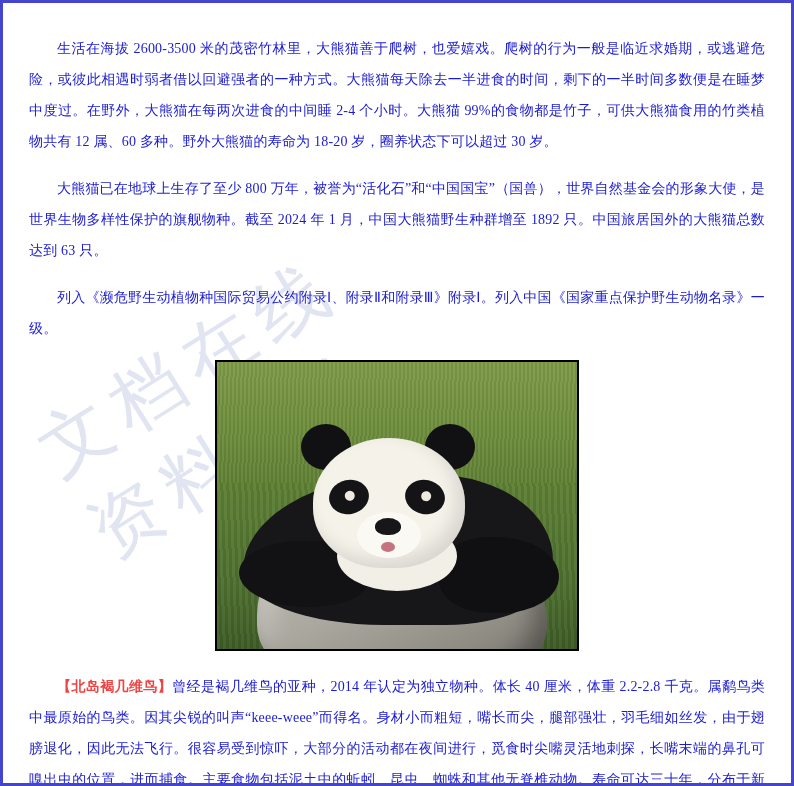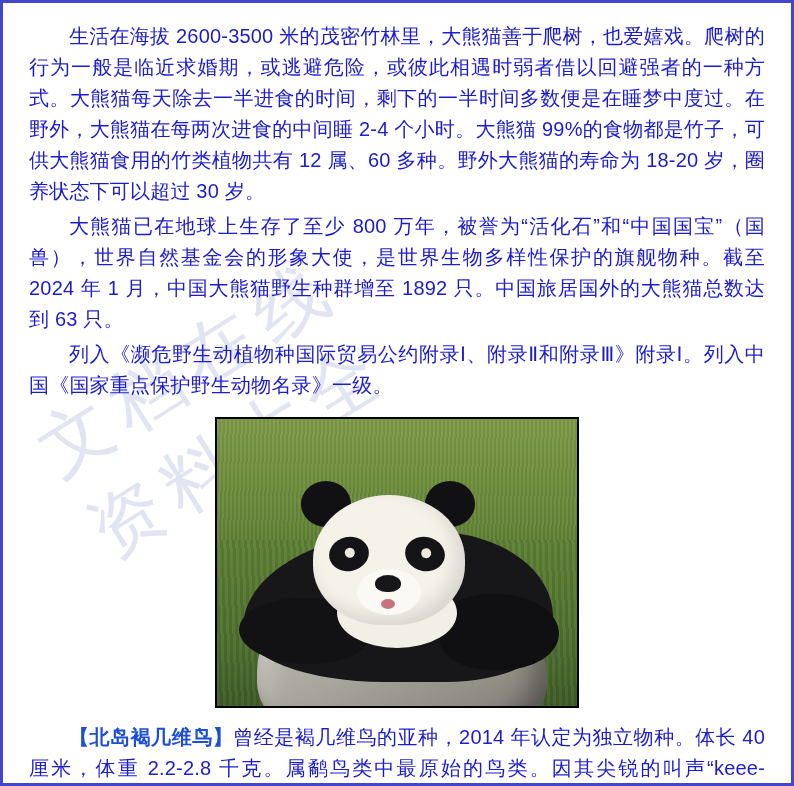--- a/index.html
+++ b/index.html
@@ -42,28 +42,28 @@
   }
   .watermark .wline { display: block; }
 
   .content {
     position: relative;
     z-index: 2;
     padding: 14px 26px 6px 26px;
   }
 
   p.para {
-    margin: 4px 0 2px 0;
+    margin: 16px 0 2px 0;
     color: #1b1bd0;
-    font-size: 20px;
+    font-size: 14px;
     line-height: 31px;
     text-align: justify;
     text-justify: inter-ideograph;
     text-indent: 2em;
-    font-family: Liberation Sans, sans-serif;
+    font-family: Liberation Serif, serif;
     letter-spacing: .2px;
   }
 
   .photo-wrap {
     position: relative;
     z-index: 2;
     margin: 16px 0 10px 0;
     text-align: center;
   }
 
@@ -195,21 +195,21 @@
     left: 164px; top: 180px;
     width: 14px; height: 10px;
     background: #c4737f;
     border-radius: 50%;
   }
 
   .last-para {
     margin-top: 4px;
   }
   .highlight {
-    color: #1d4ed8;
+    color: #ef4444;
     font-weight: bold;
   }
 </style>
 </head>
 <body>
 
 <div class="page">
 
   <div class="watermark">
     <span class="wline">文档在线</span>

